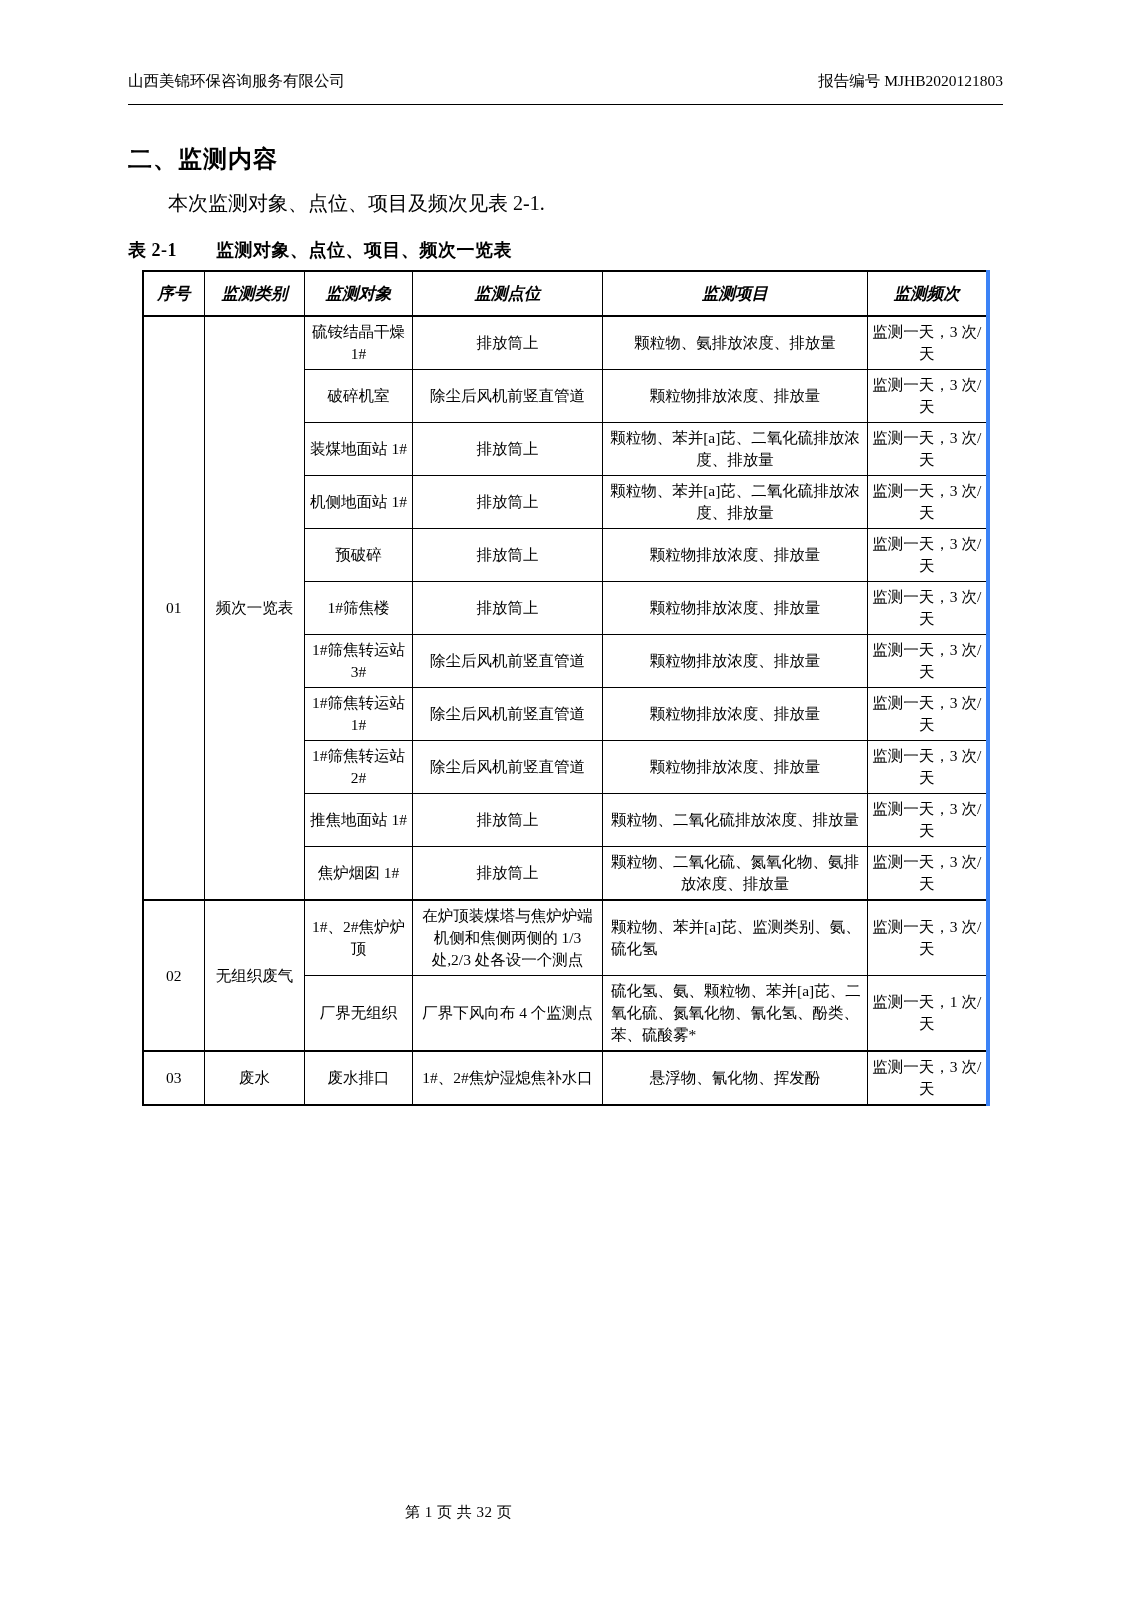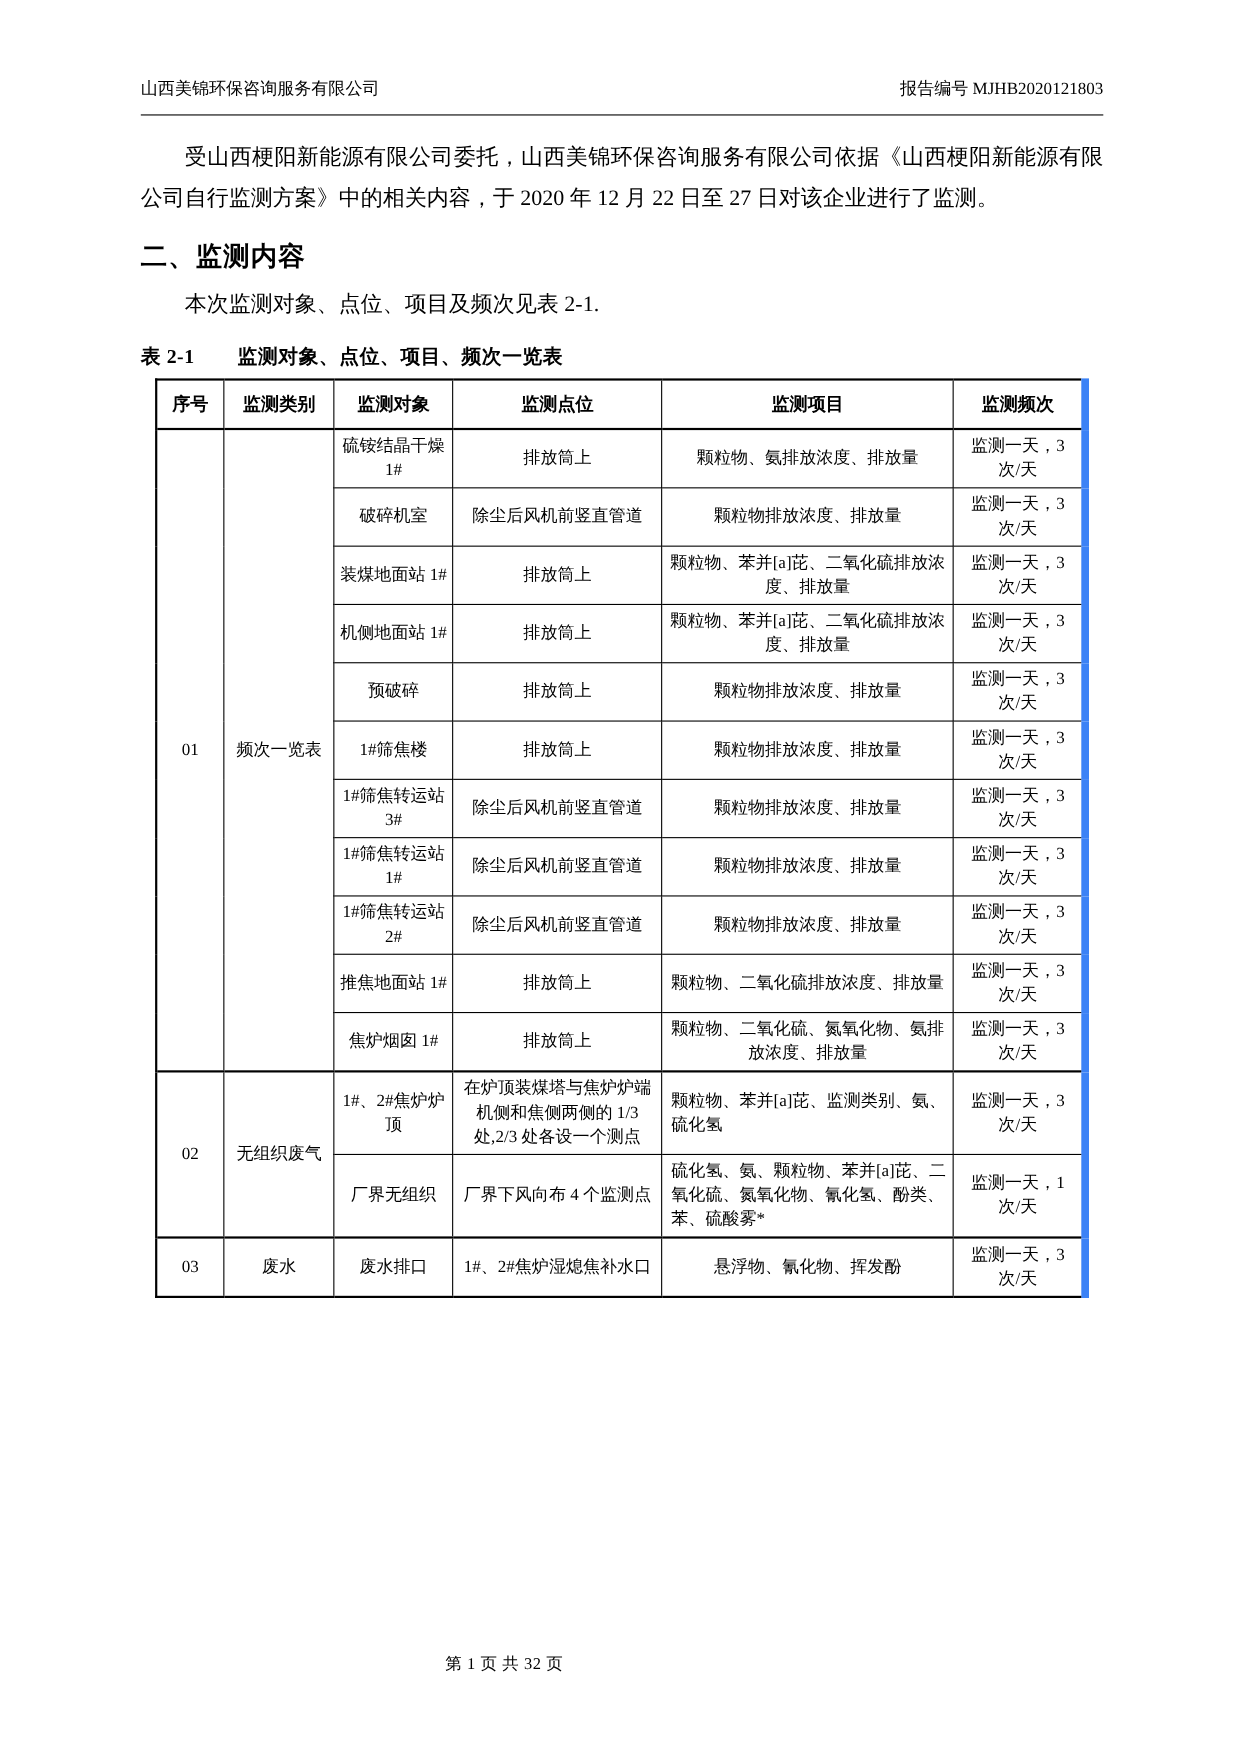--- a/index.html
+++ b/index.html
@@ -84,27 +84,28 @@
     border: 1px solid #000;
     text-align: center;
     vertical-align: middle;
     padding: 4px 4px;
     line-height: 1.42;
   }
   table.mon thead th {
     font-weight: bold;
     font-size: 16.5px;
     padding: 10px 4px;
+    font-style: italic;
   }
   table.mon tr.thick-top td,
   table.mon tr.thick-top th {
     border-top: 2px solid #000;
   }
   table.mon .outer-left { border-left: 2px solid #000; }
-  table.mon .outer-right { border-right: 7px solid #3b82f6; }
+  table.mon .outer-right { border-right: 4px solid #3b82f6; }
   table.mon tbody tr:last-child td { border-bottom: 2px solid #000; }
   table.mon td.item { text-align: center; }
   table.mon td.item-left { text-align: left; padding-left: 8px; }
   .footer {
     position: absolute;
     bottom: 78px;
     left: 0;
     width: 917px;
     text-align: center;
     font-size: 15px;
@@ -117,21 +118,20 @@
 <div class="page">
 
   <div class="header">
     <span>山西美锦环保咨询服务有限公司</span>
     <span>报告编号 MJHB2020121803</span>
   </div>
   <div class="header-rule"></div>
 
   <div class="content">
 
-    <p class="para">受山西梗阳新能源有限公司委托，山西美锦环保咨询服务有限公司依据《山西梗阳新能源有限公司自行监测方案》中的相关内容，于 2020 年 12 月 22 日至 27 日对该企业进行了监测。</p>
 
     <h1 class="sec">二、监测内容</h1>
     <p class="para">本次监测对象、点位、项目及频次见表 2-1.</p>
 
     <div class="table-caption">
       <span class="cap-num">表 2-1</span>
       <span>监测对象、点位、项目、频次一览表</span>
     </div>
 
     <table class="mon">

